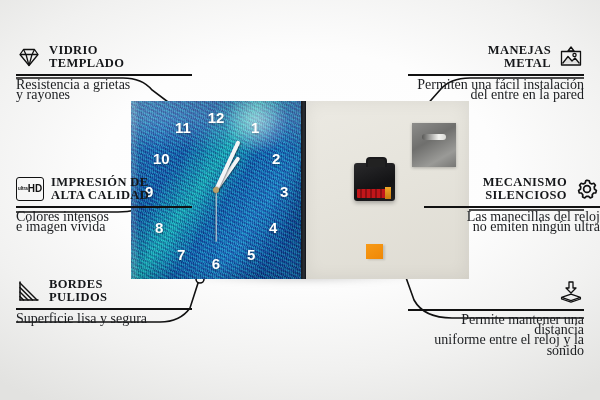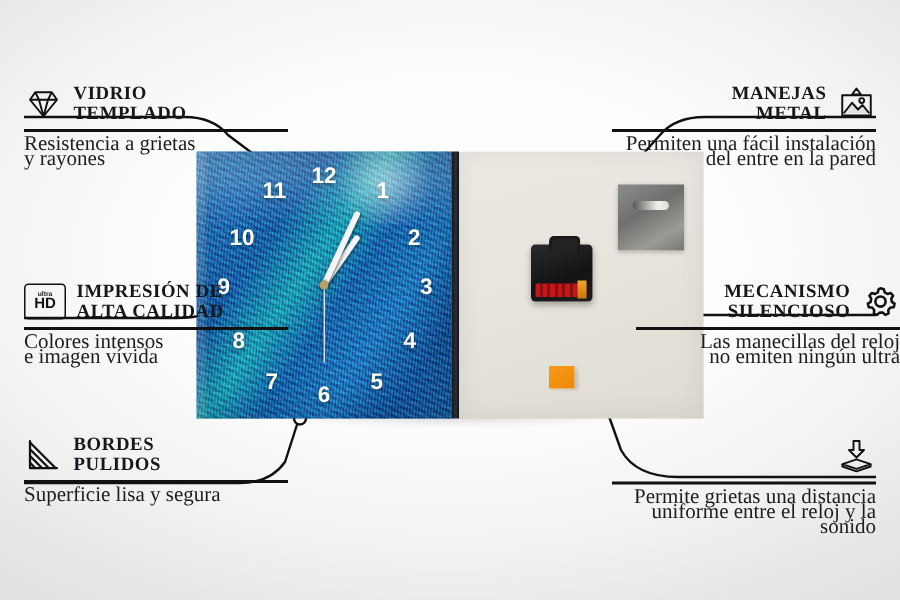--- a/index.html
+++ b/index.html
@@ -72,21 +72,21 @@
   .mech-shaft{position:absolute;left:12px;top:-6px;width:17px;height:8px;
      border:2px solid #1a1a1c;border-bottom:none;border-radius:4px 4px 0 0;background:#222;}
   .mech-batt{position:absolute;left:3px;bottom:3px;width:34px;height:9px;
      background:repeating-linear-gradient(90deg,#c2161a 0 3px,#8d0f12 3px 5px);border-radius:1px;}
   .mech-batt::after{content:"";position:absolute;right:0;top:-2px;width:6px;height:12px;
      background:linear-gradient(180deg,#f0a82a,#c77a10);}
   .foam{position:absolute;left:60px;top:143px;width:17px;height:15px;
      background:linear-gradient(150deg,#f79a17,#ef8806);
      box-shadow:2px 1px 2px rgba(0,0,0,.14);}
   
-  .feat{position:absolute;width:176px;margin-top:12px;}
+  .feat{position:absolute;width:176px;}
   .feat .head{display:flex;align-items:center;gap:7px;}
   .feat.right .head{justify-content:flex-end;}
   .ttl{font-family:"Liberation Serif",serif;font-weight:700;font-size:12.5px;
        line-height:12.5px;letter-spacing:.4px;color:#15171a;text-transform:uppercase;}
   .feat.right .ttl{text-align:right;}
   .rule{height:1.6px;background:#111;margin:5px 0 4px;}
   .desc{font-family:"Liberation Serif",serif;font-size:14px;line-height:10.4px;color:#1b1d20;}
   .feat.right .desc{text-align:right;}
   .ico{width:26px;height:24px;flex:0 0 26px;display:block;}
 </style>
@@ -164,21 +164,21 @@
         <div class="ttl">TEMPLADO</div>
       </div>
     </div>
     <div class="rule"></div>
     <div class="desc">Resistencia a grietas</div>
     <div class="desc">y rayones</div>
   </div>
 
   <div class="feat left" style="left:16px;top:176px">
     <div class="head">
-      <div class="ico" style="border:1.5px solid #111;border-radius:3px;width:24px;height:22px;display:flex;flex-direction:column;align-items:center;justify-content:center;">
+      <div class="ico" style="border:1.5px solid #111;border-radius:3px;width:24px;height:22px;display:flex;flex-direction:row;align-items:center;justify-content:center;">
         <span style="font-family:'Liberation Sans',sans-serif;font-size:4.5px;font-weight:700;line-height:5px;color:#111">ultra</span>
         <span style="font-family:'Liberation Sans',sans-serif;font-size:10px;font-weight:700;line-height:10px;color:#111">HD</span>
       </div>
       <div>
         <div class="ttl">IMPRESIÓN DE</div>
         <div class="ttl">ALTA CALIDAD</div>
       </div>
     </div>
     <div class="rule"></div>
     <div class="desc">Colores intensos</div>
@@ -250,17 +250,17 @@
     <div class="head">
       <svg class="ico" viewBox="0 0 24 24">
         <g fill="none" stroke="#111" stroke-width="1.3" stroke-linejoin="round">
           <path d="M10 2 h4 v6 h3 l-5 5 -5-5 h3 Z"></path>
           <path d="M12 14.2 L2.6 17.4 L12 20.6 L21.4 17.4 Z"></path>
           <path d="M2.6 17.4 v1.6 L12 22.2 L21.4 19 v-1.6"></path>
         </g>
       </svg>
     </div>
     <div class="rule"></div>
-    <div class="desc">Permite grietas una distancia</div>
+    <div class="desc">Permite mantener una distancia</div>
     <div class="desc">uniforme entre el reloj y la sonido</div>
   </div>
 
 </div>
 
 </body></html>

